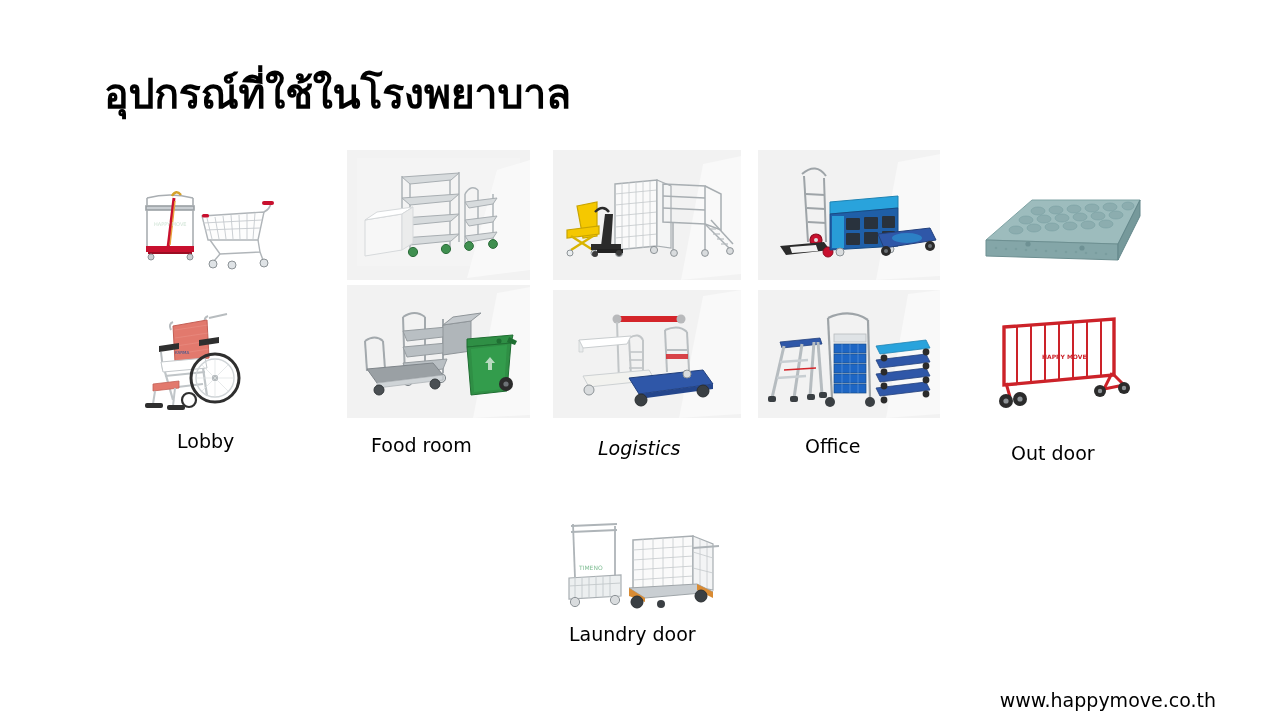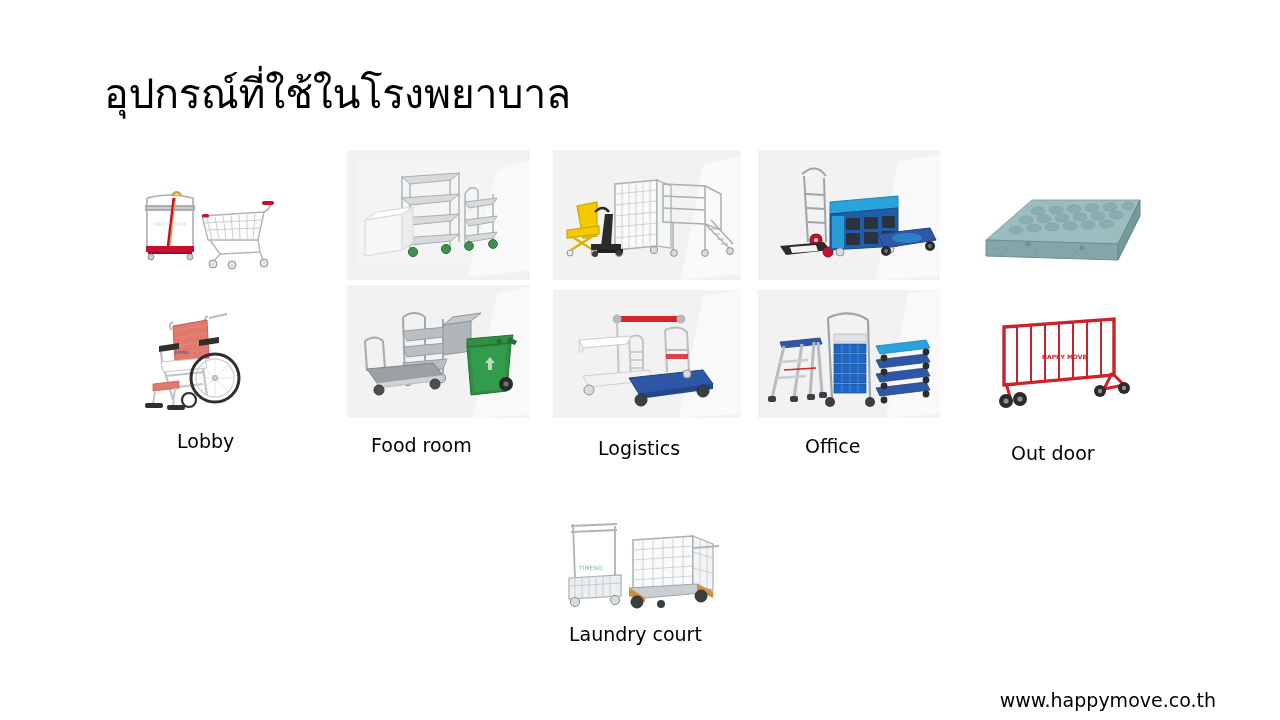--- a/index.html
+++ b/index.html
@@ -15,21 +15,21 @@
     font-family: "DejaVu Sans", "Liberation Sans", sans-serif;
     color: #000000;
   }
 
   
   .slide-title {
     position: absolute;
     left: 104px;
     top: 70px;
     font-size: 41px;
-    font-weight: normal;
+    font-weight: bold;
     letter-spacing: -0.2px;
     color: #000000;
     white-space: nowrap;
     line-height: 1.2;
   }
 
   
   .pic {
     position: absolute;
     overflow: hidden;
@@ -599,18 +599,18 @@
     <path d="M72 76 L72 84 L88 90 L88 86 Z" fill="#d98b33"></path>
     <path d="M140 72 L156 80 L156 86 L140 78 Z" fill="#d98b33"></path>
     <circle cx="80" cy="90" r="6" fill="#3a3f43" stroke="#2a2e31"></circle>
     <circle cx="144" cy="84" r="6" fill="#3a3f43" stroke="#2a2e31"></circle>
     <circle cx="104" cy="92" r="4" fill="#3a3f43"></circle>
   </svg>
 </div>
 
 <div class="caption" style="left:157px; top:430px;margin-left:20px;">Lobby</div>
 <div class="caption" style="left:371px; top:434px;">Food room</div>
-<div class="caption" style="left:598px; top:437px;">Logistics</div>
+<div class="caption" style="left:598px; top:437px;font-style:italic;">Logistics</div>
 <div class="caption" style="left:805px; top:435px;">Office</div>
 <div class="caption" style="left:1011px; top:442px;">Out door</div>
-<div class="caption" style="left:569px; top:623px;">Laundry court</div>
+<div class="caption" style="left:569px; top:623px;">Laundry door</div>
 
 <div class="footer-url">www.happymove.co.th</div>
 
 </body></html>

